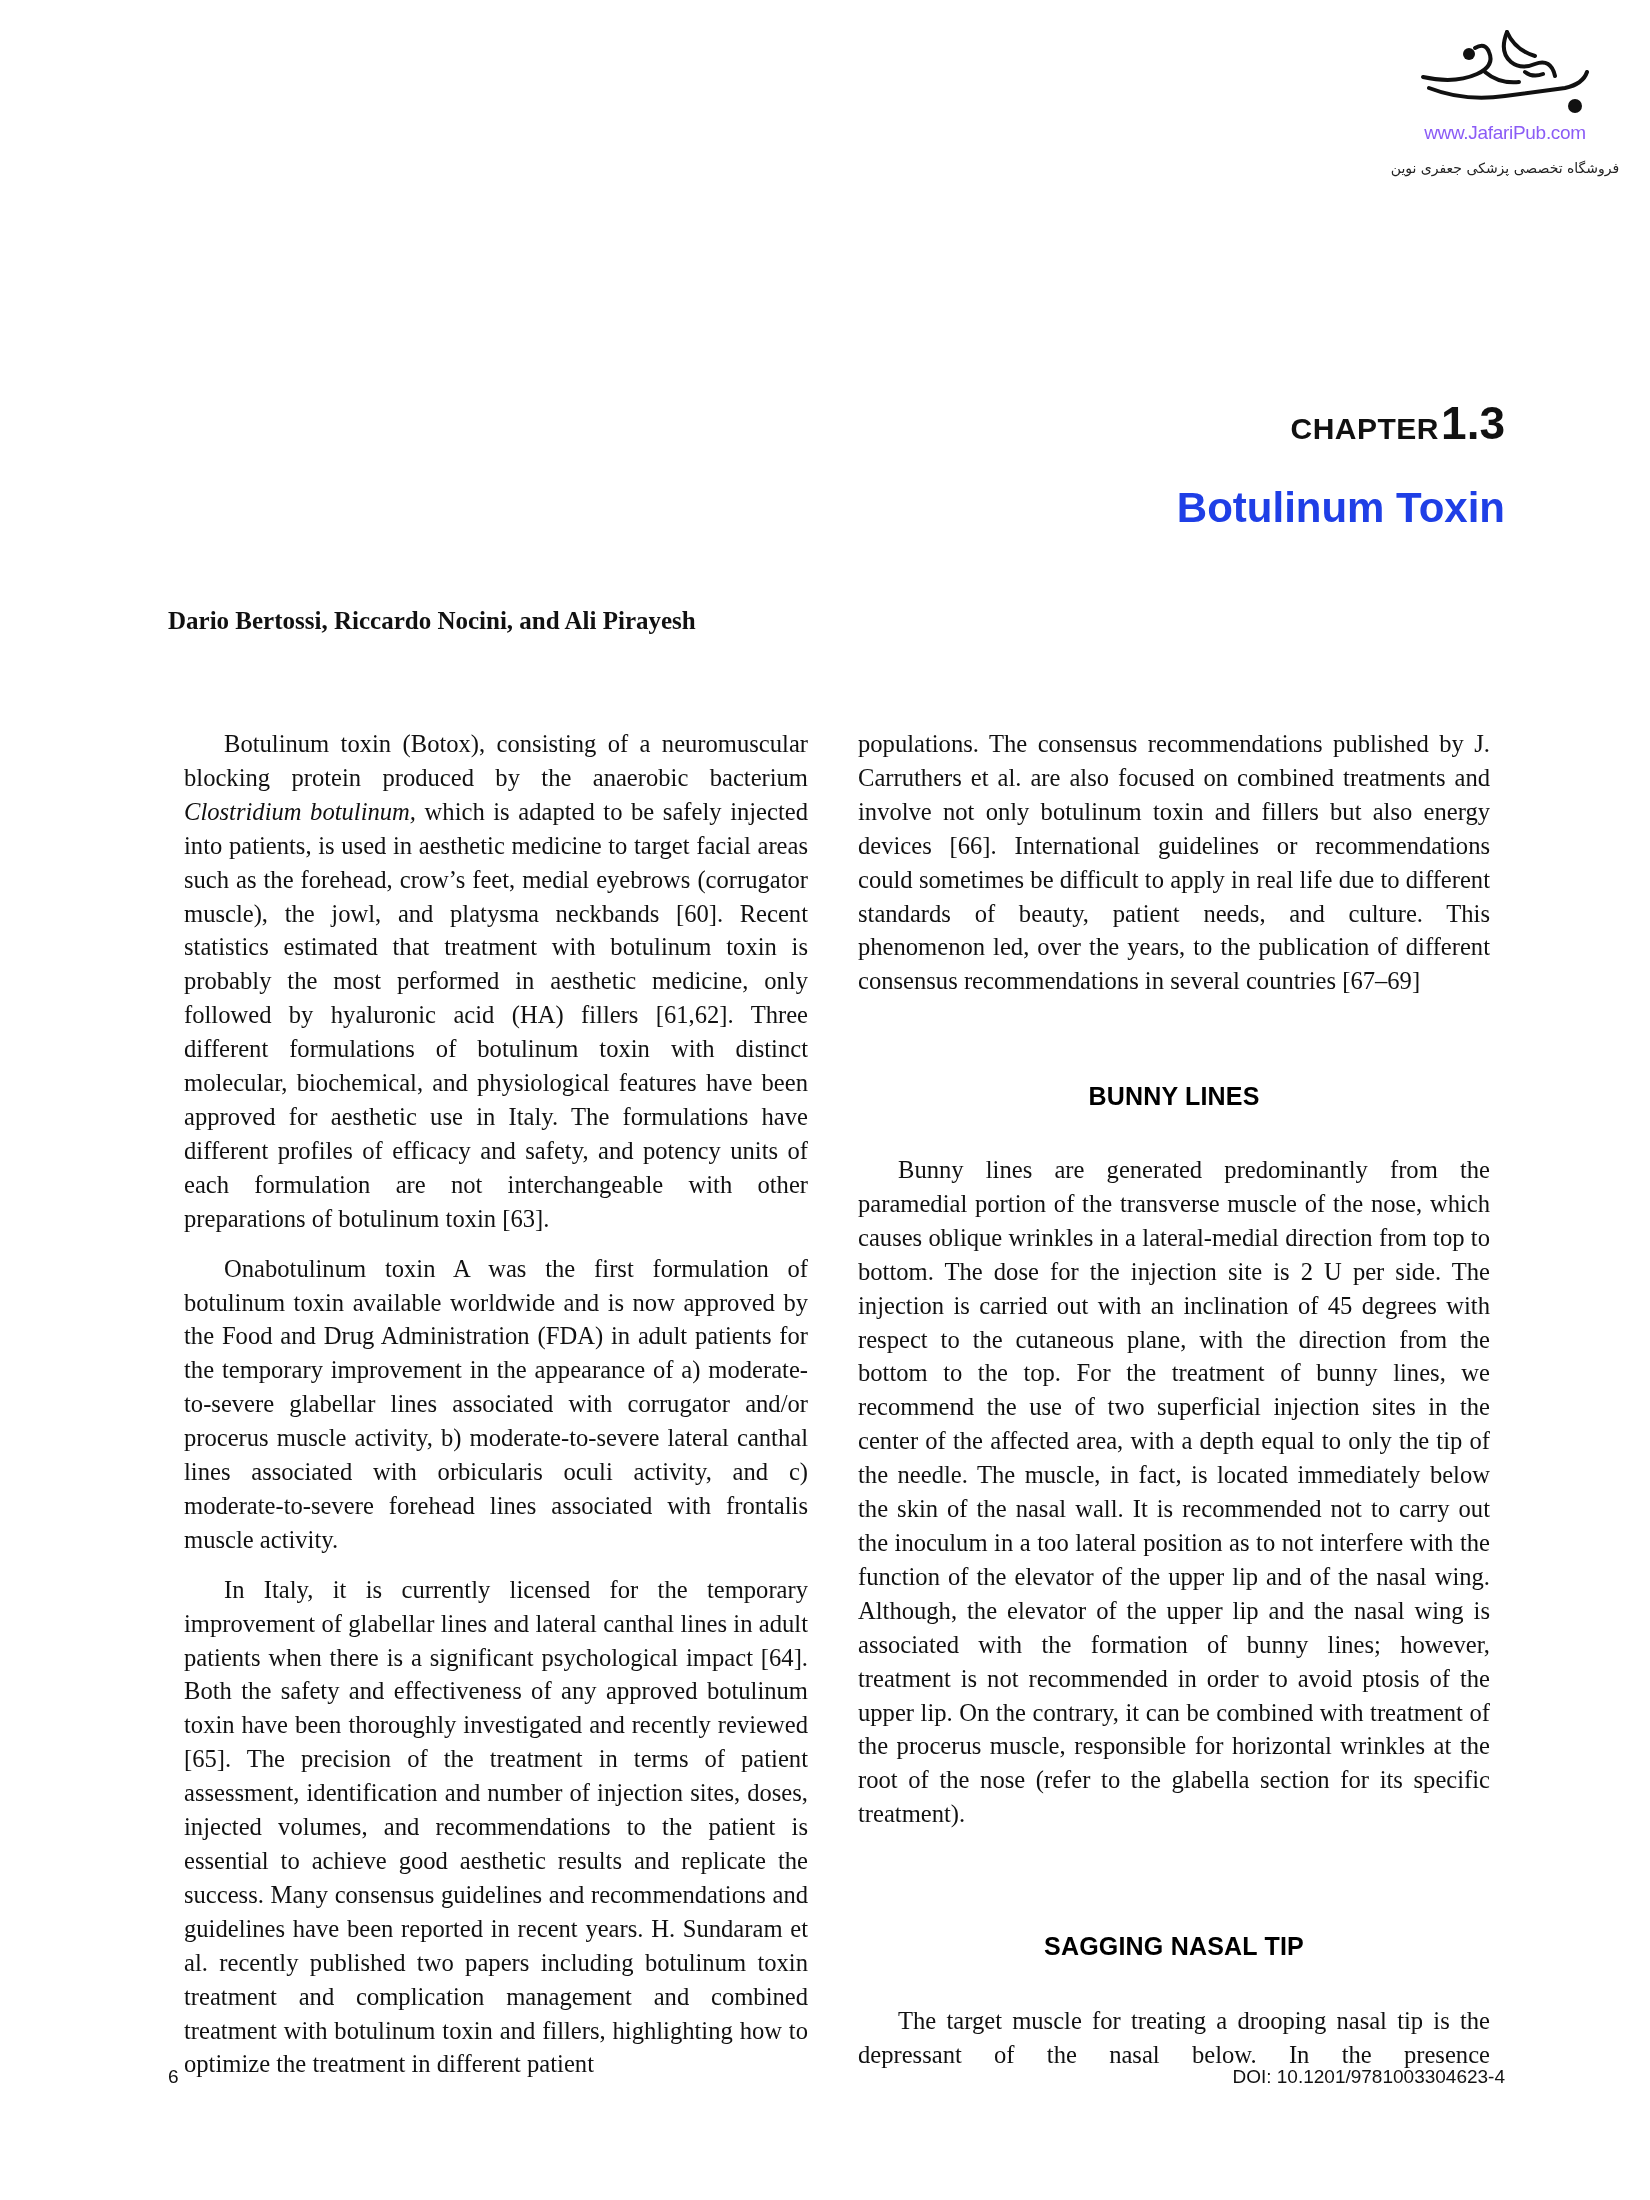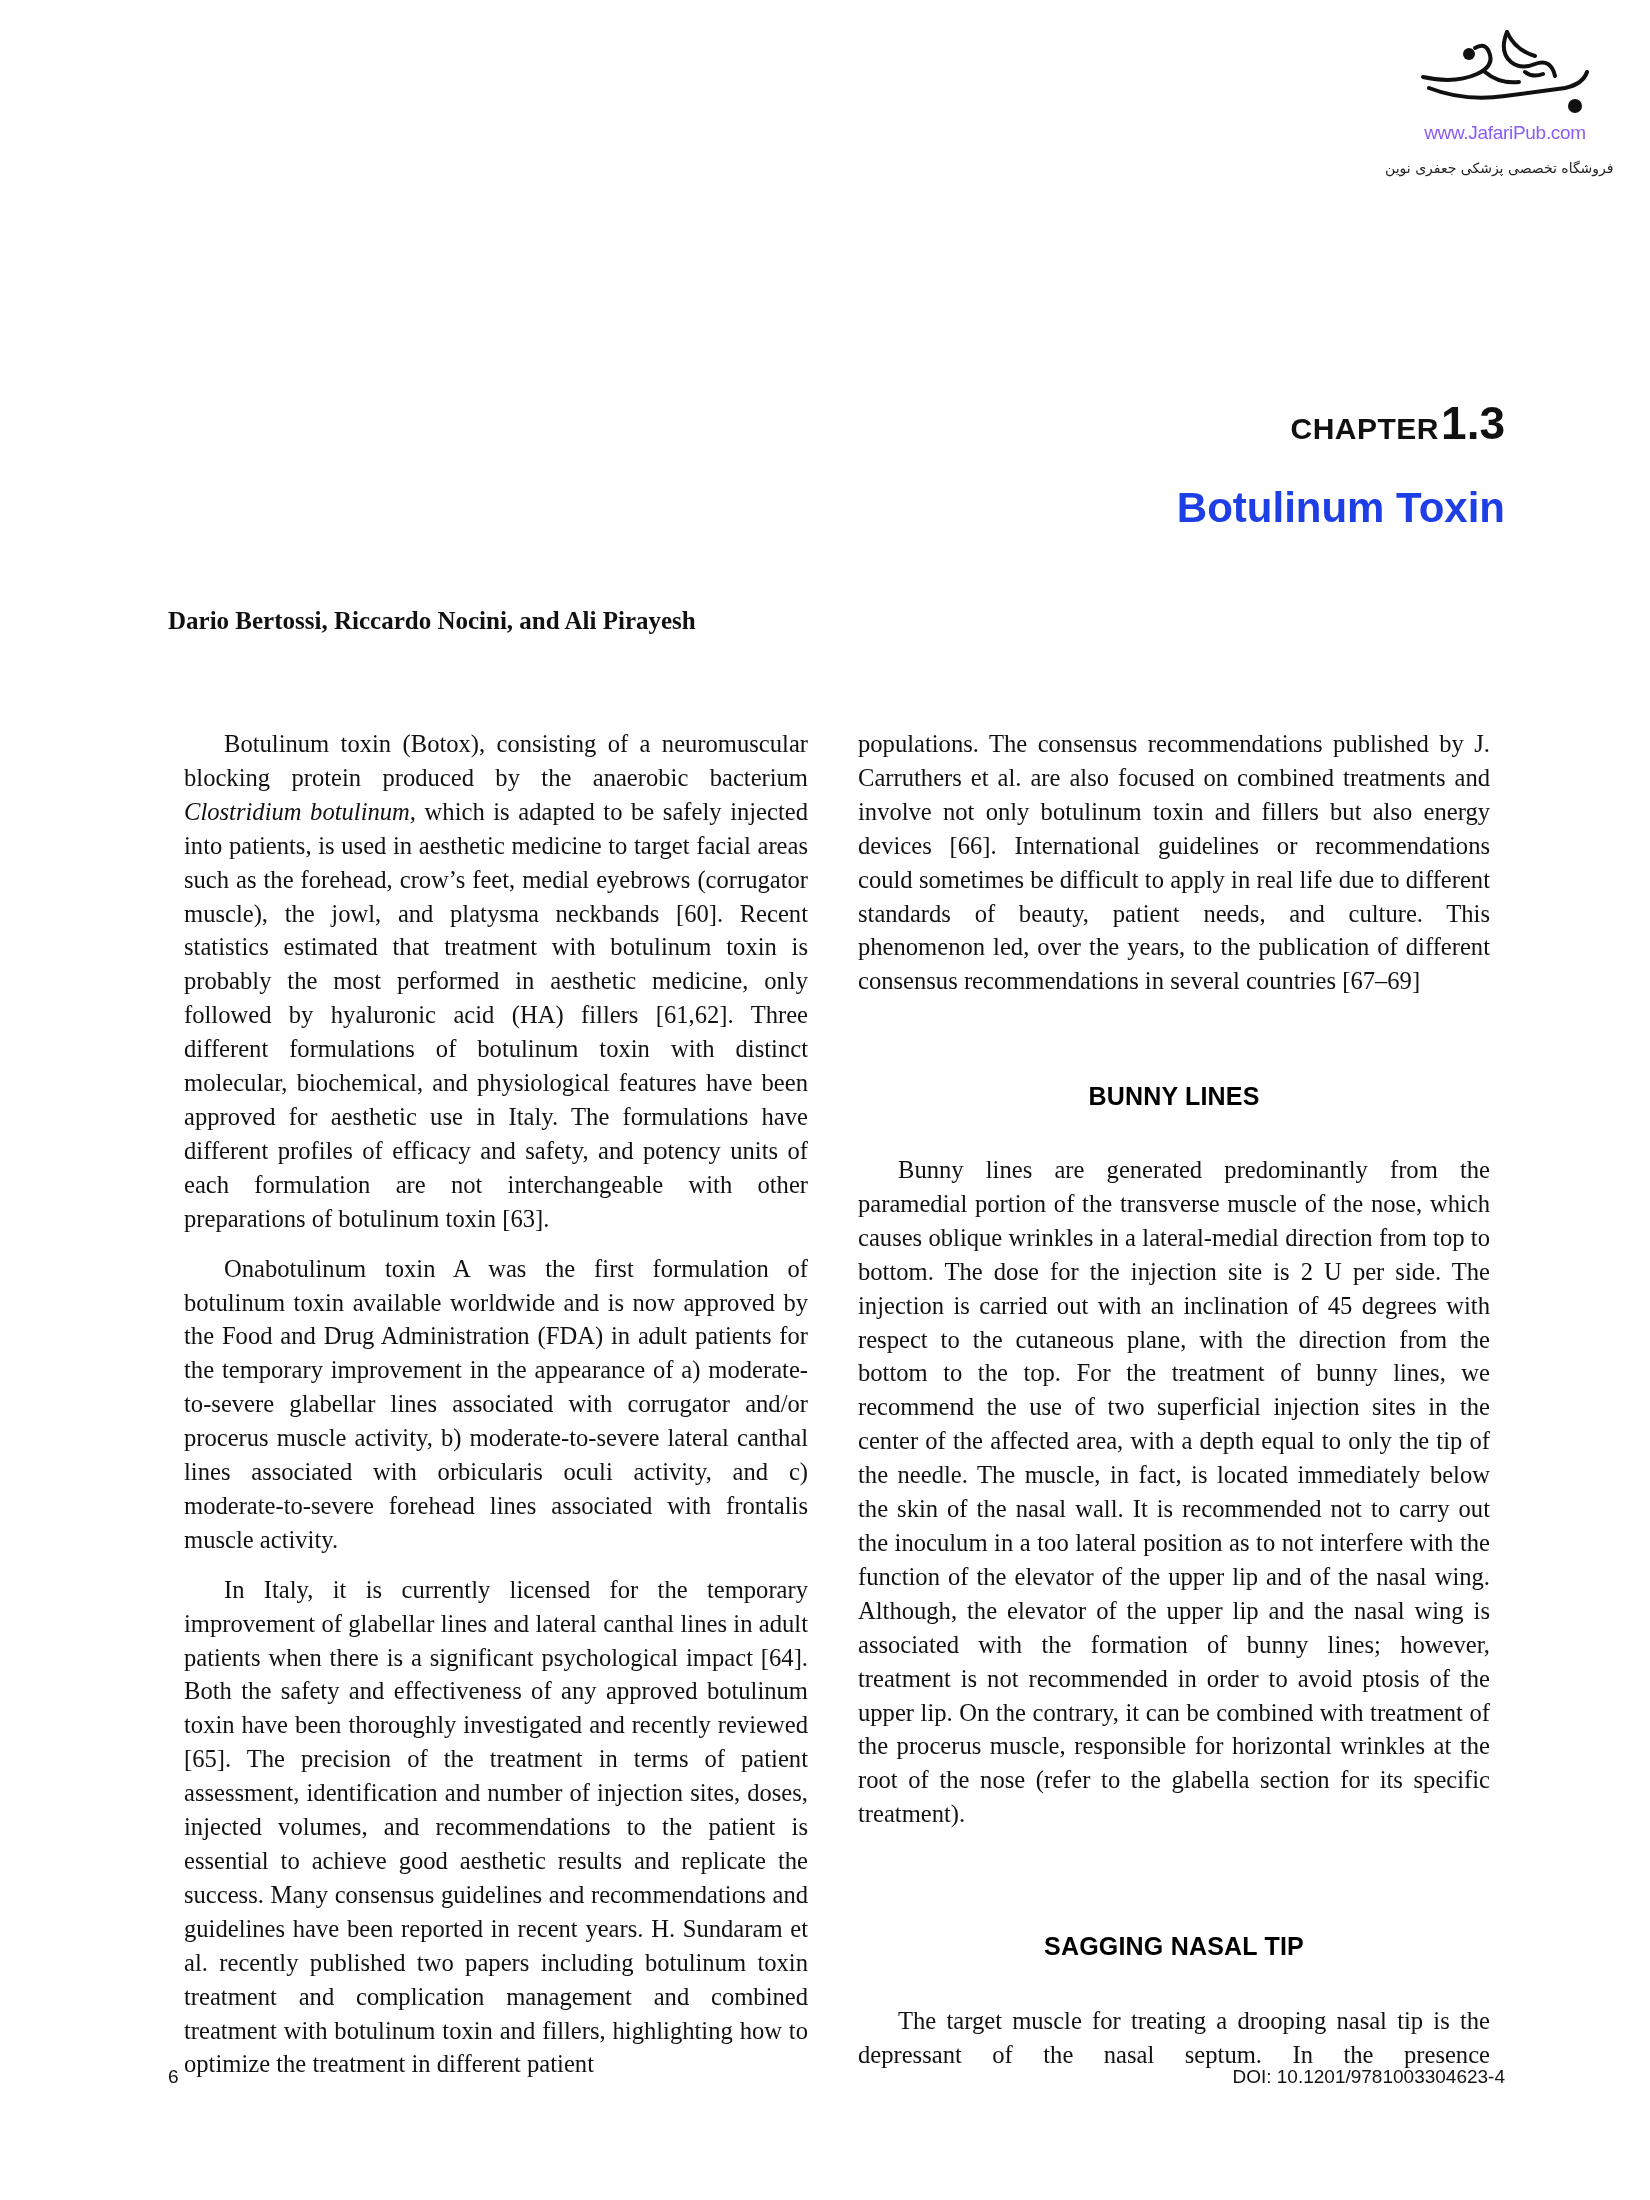--- a/index.html
+++ b/index.html
@@ -2,21 +2,21 @@
 <html><head>
 <meta charset="utf-8">
 <style>
   html, body { margin: 0; padding: 0; background: #ffffff; }
   body { width: 1650px; height: 2200px; position: relative; overflow: hidden; color: #111; }
 
   #logo { position: absolute; left: 1395px; top: 22px; width: 220px; height: 170px; }
   #logo svg { position: absolute; left: 20px; top: 0; }
   #logo .url { position: absolute; left: 0; top: 100px; width: 220px; text-align: center;
                font-family: "Liberation Sans", sans-serif; font-size: 19px; color: #8b5cf6; letter-spacing: -0.3px; }
-  #logo .fa { position: absolute; left: -10px; top: 138px; width: 240px; text-align: left;
+  #logo .fa { position: absolute; left: -10px; top: 138px; width: 240px; text-align: center;
               font-family: "DejaVu Sans", sans-serif; font-size: 14px; color: #222; direction: rtl; }
 
   #chapter { position: absolute; right: 145px; top: 396px; white-space: nowrap; }
   #chapter .word { font-family: "Liberation Sans", sans-serif; font-weight: bold; font-size: 30px; letter-spacing: 0.5px; vertical-align: baseline; }
   #chapter .num { font-family: "Liberation Sans", sans-serif; font-weight: bold; font-size: 46px; margin-left: 2px; vertical-align: baseline; }
 
   #title { position: absolute; right: 145px; top: 484px; font-family: "Liberation Sans", sans-serif;
            font-weight: bold; font-size: 42px; color: #1f3fe6; white-space: nowrap; }
 
   #authors { position: absolute; left: 168px; top: 607px; font-family: "Liberation Serif", serif;
@@ -78,17 +78,17 @@
   <p class="noindent" style="text-align-last:left;">populations. The consensus recommendations published by J. Carruthers et al. are also focused on combined treatments and involve not only botulinum toxin and fillers but also energy devices [66]. International guidelines or recommendations could sometimes be difficult to apply in real life due to different standards of beauty, patient needs, and culture. This phenomenon led, over the years, to the publication of different consensus recommendations in several countries [67–69]</p>
 </div>
 
 <div id="head-bunny" class="section-head">BUNNY LINES</div>
 <div id="bunny-body" class="col" style="left:842px;width:664px;">
   <p>Bunny lines are generated predominantly from the paramedial portion of the transverse muscle of the nose, which causes oblique wrinkles in a lateral-medial direction from top to bottom. The dose for the injection site is 2 U per side. The injection is carried out with an inclination of 45 degrees with respect to the cutaneous plane, with the direction from the bottom to the top. For the treatment of bunny lines, we recommend the use of two superficial injection sites in the center of the affected area, with a depth equal to only the tip of the needle. The muscle, in fact, is located immediately below the skin of the nasal wall. It is recommended not to carry out the inoculum in a too lateral position as to not interfere with the function of the elevator of the upper lip and of the nasal wing. Although, the elevator of the upper lip and the nasal wing is associated with the formation of bunny lines; however, treatment is not recommended in order to avoid ptosis of the upper lip. On the contrary, it can be combined with treatment of the procerus muscle, responsible for horizontal wrinkles at the root of the nose (refer to the glabella section for its specific treatment).</p>
 </div>
 
 <div id="head-sagging" class="section-head">SAGGING NASAL TIP</div>
 <div id="sagging-body" class="col" style="left:842px;width:664px;">
-  <p style="text-align-last:justify;">The target muscle for treating a drooping nasal tip is the depressant of the nasal septum. In the presence</p>
+  <p style="text-align-last:justify;">The target muscle for treating a drooping nasal tip is the depressant of the nasal below. In the presence</p>
 </div>
 
 <div id="footer-page">6</div>
 <div id="footer-doi">DOI: 10.1201/9781003304623-4</div>
 
 </body></html>

